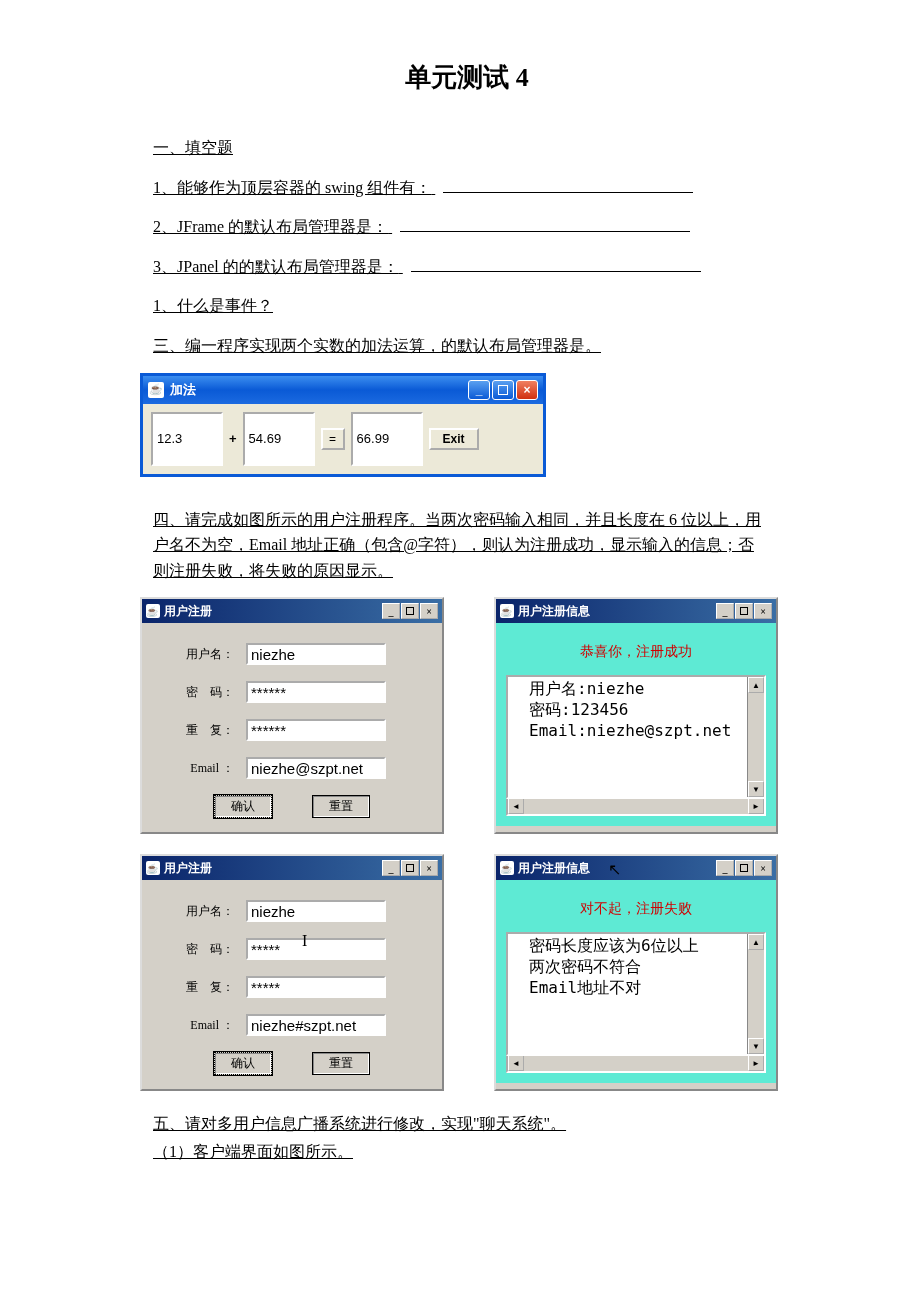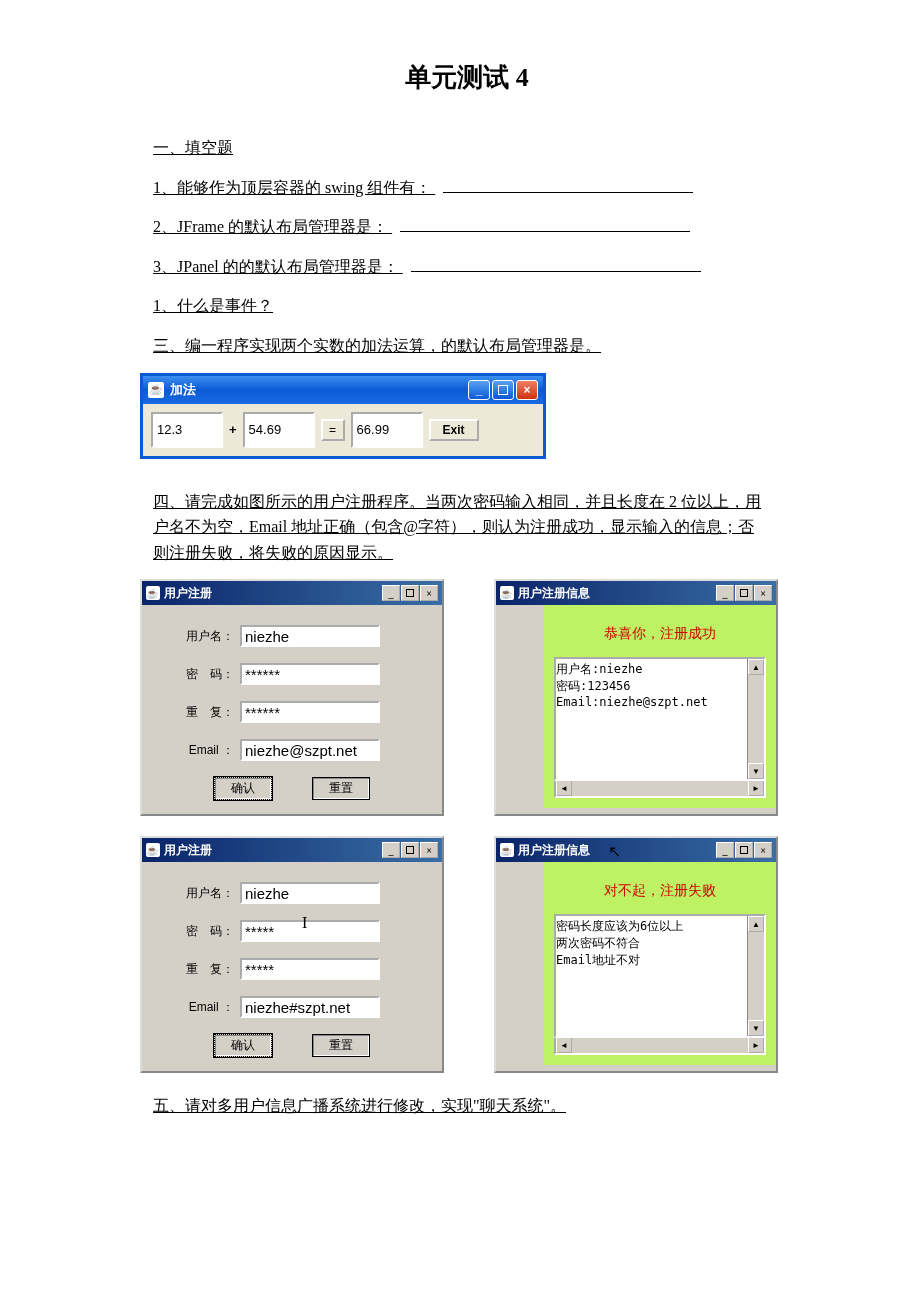--- a/index.html
+++ b/index.html
@@ -94,21 +94,21 @@
     display:flex;
     align-items:center;
     gap:6px;
     background:#ece9d8;
   }
   .add-body input[type=text] {
     border: 2px inset #fff;
     background:#fff;
     font-family: inherit;
     font-size:13px;
-    padding: 7px 4px;
+    padding: 16px 4px;
     height: 18px;
     width: 60px;
   }
   .add-body .op { font-weight:bold; }
   .add-body button {
     background:#ece9d8;
     border:2px outset #fff;
     font-family:inherit;
     font-size:12px;
     padding: 0 6px;
@@ -162,22 +162,22 @@
     background:#d4d0c8;
   }
   .form-row {
     display:flex;
     align-items:center;
     margin-bottom: 16px;
   }
   .form-row label {
     width: 72px;
     text-align: right;
-    padding-right: 6px;
-    font-family: Liberation Sans, sans-serif;
+    padding-right: 12px;
+    font-family: Liberation Serif, serif;
   }
   .form-row input {
     flex: 0 0 130px;
     width: 130px;
     border: 2px inset #fff;
     background:#fff;
     padding: 1px 3px;
     font-size:15px;
     height: 16px;
     font-family: Tahoma,"SimSun",sans-serif;
@@ -194,42 +194,41 @@
     box-shadow: 1px 1px 0 #888 inset, -1px -1px 0 #fff inset;
     padding: 2px 16px;
     font-size:12px;
     font-family:"SimSun",sans-serif;
   }
   .btn-row button.ok { border: 1px dotted #000; outline:1px solid #000; }
 
   .info-window { width: 280px; }
   .info-body {
     padding: 12px 10px 10px 10px;
-    background:#bef264;
-    margin-left:48px;
+    background:#5eead4;
   }
   .info-msg {
     text-align:center;
     color:#d00000;
     font-family:"SimSun",sans-serif;
     font-size:14px;
     margin: 8px 0 14px 0;
   }
   .textarea-wrap {
     border: 2px inset #fff;
     background:#fff;
     height: 120px;
     position:relative;
     display:flex;
   }
   .textarea-content {
     flex:1;
-    padding: 2px 0;
+    padding: 2px 21px;
     font-family: "SimSun", monospace;
-    font-size:12px;
+    font-size:16px;
     white-space: pre;
     overflow:hidden;
   }
   .vscroll {
     width:16px;
     background:#d4d0c8;
     border-left:1px solid #888;
     display:flex;flex-direction:column;justify-content:space-between;
   }
   .hscroll {
@@ -298,21 +297,21 @@
       <div class="add-body">
         <input type="text" value="12.3" style="">
         <span class="op">+</span>
         <input type="text" value="54.69" style="">
         <button class="eq">=</button>
         <input type="text" value="66.99" style="">
         <button class="exit">Exit</button>
       </div>
     </div>
 
-    <div class="para" style="margin-top:30px">四、请完成如图所示的用户注册程序。当两次密码输入相同，并且长度在 2 位以上，用户名不为空，Email 地址正确（包含@字符），则认为注册成功，显示输入的信息；否则注册失败，将失败的原因显示。</div>
+    <div class="para" style="margin-top:30px">四、请完成如图所示的用户注册程序。当两次密码输入相同，并且长度在 6 位以上，用户名不为空，Email 地址正确（包含@字符），则认为注册成功，显示输入的信息；否则注册失败，将失败的原因显示。</div>
 
     <div class="row-figs">
 
       <div class="win-classic reg-window">
         <div class="titlebar">
           <div class="tb-left">
             <span class="tb-icon2">☕</span>
             <span>用户注册</span>
           </div>
           <div class="tb-btns">
@@ -449,15 +448,16 @@
           </div>
           <div class="hscroll">
             <div class="sbtn">◄</div>
             <div class="sbtn">►</div>
           </div>
         </div>
       </div>
     </div>
 
     <div class="para" style="margin-top:10px;margin-bottom:2px">五、请对多用户信息广播系统进行修改，实现"聊天系统"。</div>
+    <div class="para" style="margin-top:2px">（1）客户端界面如图所示。</div>
 
   </div>
 </div>
 
 </body></html>

